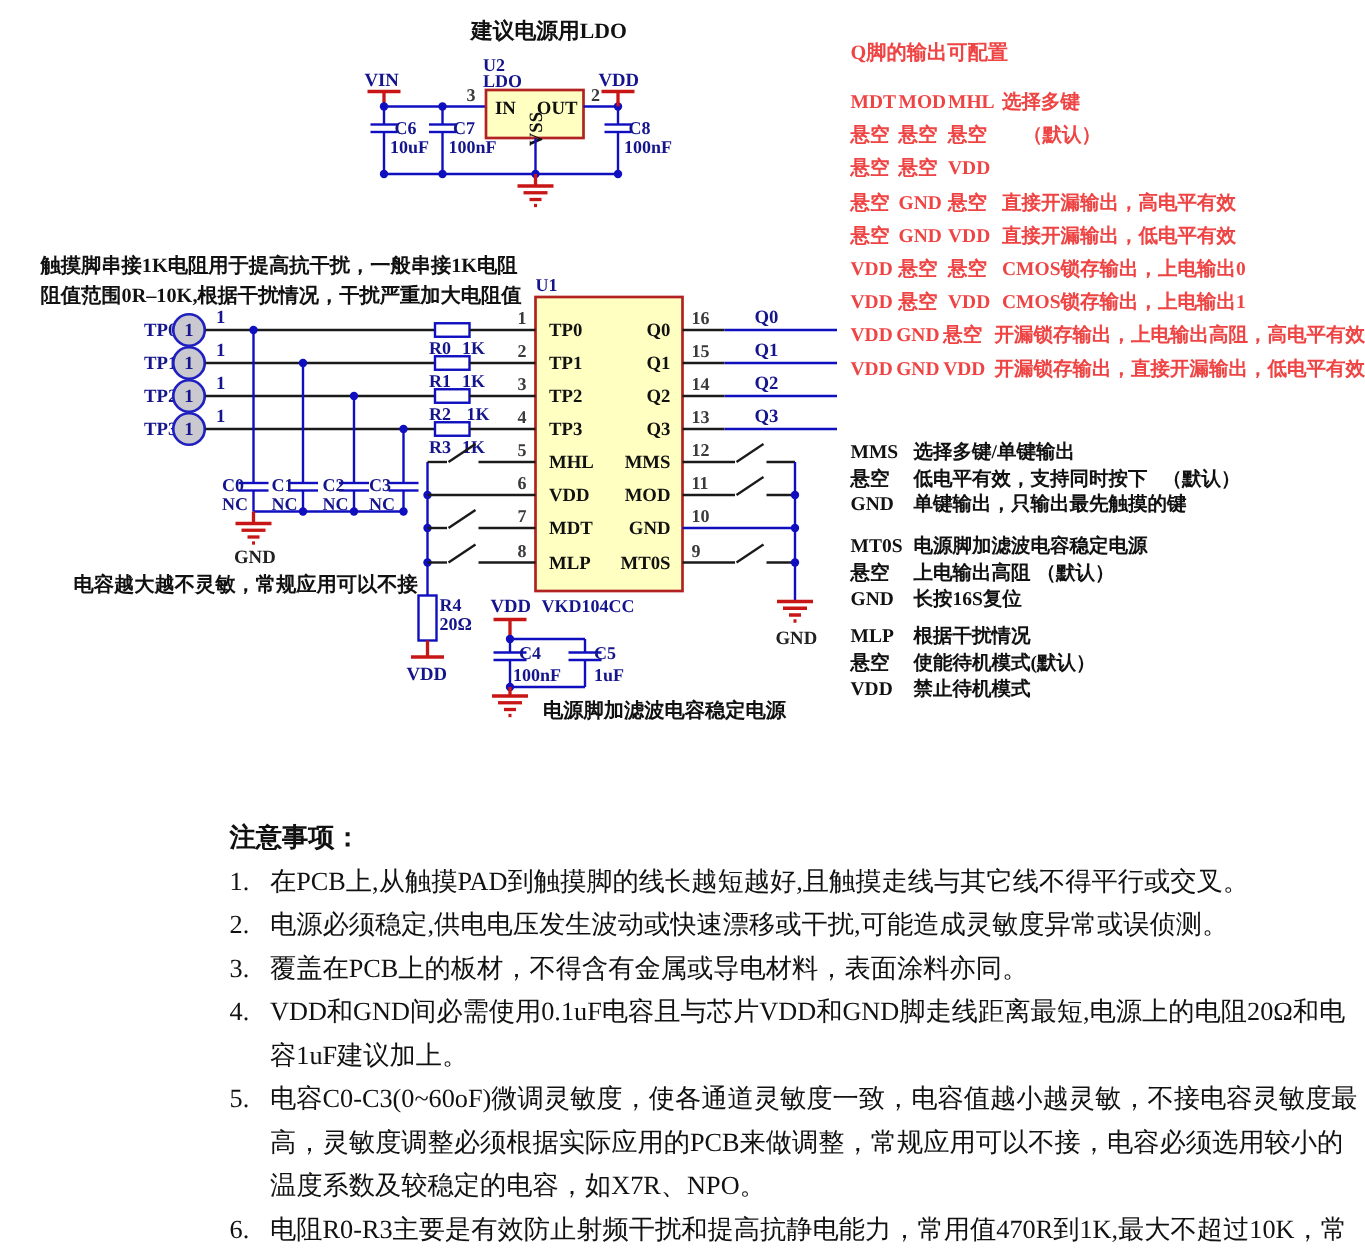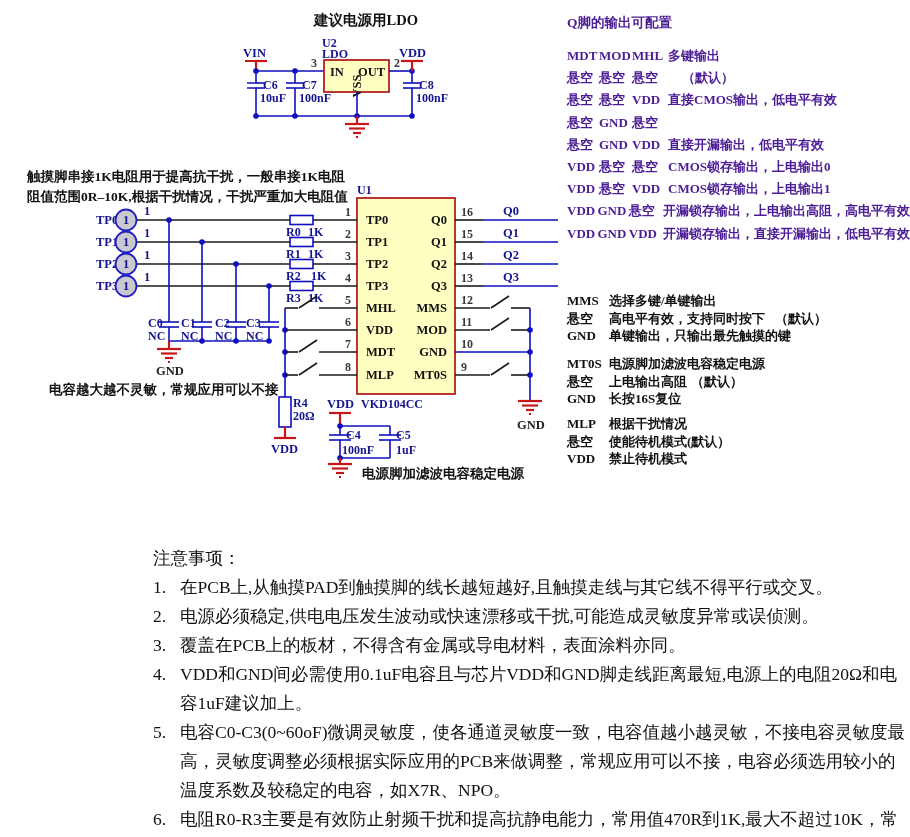--- a/index.html
+++ b/index.html
@@ -1,50 +1,50 @@
 <!DOCTYPE html>
 <html><head>
 <meta charset="utf-8">
 <style>
   html,body{margin:0;padding:0;background:#fff;}
   .stage{position:relative;width:910px;height:837px;background:#fff;overflow:hidden;
-         font-family:"Liberation Serif","DejaVu Serif",serif;color:#111;border-radius:32px;}
+         font-family:"Liberation Serif","DejaVu Serif",serif;color:#111;}
   .abs{position:absolute;}
   
   svg text{font-family:"Liberation Serif","DejaVu Serif",serif;}
   .t-ref{fill:#14148C;font-size:12px;font-weight:bold;}
   .t-net{fill:#14148C;font-size:12.5px;font-weight:bold;}
   .t-pinnum{fill:#3A3A3A;font-size:12px;font-weight:bold;}
   .t-pinname{fill:#111;font-size:12.5px;font-weight:bold;}
   .t-gnd{fill:#222;font-size:12.5px;font-weight:bold;}
   .t-title{fill:#111;font-size:14.5px;font-weight:bold;}
   .t-cn{fill:#111;font-size:13.5px;font-weight:bold;}
   .w-blu{stroke:#0F0FC0;stroke-width:1.6;fill:none;}
   .w-blk{stroke:#1a1a1a;stroke-width:1.6;fill:none;}
   .w-red{stroke:#C81616;stroke-width:2.2;fill:none;}
   .dot{fill:#0F0FC0;}
   .chipbox{fill:#FFFFC2;stroke:#B22222;stroke-width:1.8;}
   .rbody{fill:#fff;stroke:#0F0FC0;stroke-width:1.6;}
   .tpcirc{fill:#C9C9CF;stroke:#2020C0;stroke-width:1.8;}
   
   .note-blk{font-size:13.5px;font-weight:bold;line-height:20px;color:#111;}
   
-  .rightcol{left:567px;top:14px;width:343px;font-size:13px;font-weight:bold;color:#4c1d95;}
+  .rightcol{left:567px;top:26px;width:343px;font-size:13px;font-weight:bold;color:#ef4444;}
   .cfg-title{font-size:13.5px;margin:0 0 13px 0;}
   .cfg-row{display:flex;height:22.2px;line-height:22.2px;white-space:nowrap;}
   .cfg-c1{width:32px;}.cfg-c2{width:33px;}.cfg-c3{width:36px;}
   .cfg-note{margin-left:14px;}
   .sec{position:absolute;left:567px;width:343px;font-size:13px;font-weight:bold;}
   .sec-row{display:flex;height:17.5px;line-height:17.5px;white-space:nowrap;}
   .sec-key{width:42px;}
   .sec-note-mms{margin-left:10px;}
   .sec-note-mt0s{margin-left:4px;}
   
   .notes{left:153px;top:544px;width:757px;font-size:17.5px;line-height:29px;color:#111;}
-  .notes-title{margin:0;}
+  .notes-title{margin:0;font-weight:bold;}
   .note-item{padding-left:27px;text-indent:-27px;}
   .note-num{display:inline-block;width:27px;text-indent:0;}
 </style>
 </head>
 <body>
 
 <div class="stage">
 
   <svg class="abs" style="left:0;top:0;" width="565" height="520" viewBox="0 0 565 520">
 
@@ -379,38 +379,38 @@
   <div class="abs note-blk" style="left:49px;top:380px;">
     <div>电容越大越不灵敏，常规应用可以不接</div>
   </div>
 
   <div class="abs rightcol">
     <p class="cfg-title">Q脚的输出可配置</p>
     <div class="cfg-row">
       <span class="cfg-c1">MDT</span>
       <span class="cfg-c2">MOD</span>
       <span class="cfg-c3">MHL</span>
-      <span>多键输出</span>
+      <span>选择多键</span>
     </div>
     <div class="cfg-row">
       <span class="cfg-c1">悬空</span>
       <span class="cfg-c2">悬空</span>
       <span class="cfg-c3">悬空</span>
       <span class="cfg-note">（默认）</span>
     </div>
     <div class="cfg-row">
       <span class="cfg-c1">悬空</span>
       <span class="cfg-c2">悬空</span>
       <span class="cfg-c3">VDD</span>
-      <span>直接CMOS输出，低电平有效</span>
     </div>
     <div class="cfg-row">
       <span class="cfg-c1">悬空</span>
       <span class="cfg-c2">GND</span>
       <span class="cfg-c3">悬空</span>
+      <span>直接开漏输出，高电平有效</span>
     </div>
     <div class="cfg-row">
       <span class="cfg-c1">悬空</span>
       <span class="cfg-c2">GND</span>
       <span class="cfg-c3">VDD</span>
       <span>直接开漏输出，低电平有效</span>
     </div>
     <div class="cfg-row">
       <span class="cfg-c1">VDD</span>
       <span class="cfg-c2">悬空</span>
@@ -437,21 +437,21 @@
     </div>
   </div>
 
   <div class="sec" style="top:292px;">
     <div class="sec-row">
       <span class="sec-key">MMS</span>
       <span>选择多键/单键输出</span>
     </div>
     <div class="sec-row">
       <span class="sec-key">悬空</span>
-      <span>高电平有效，支持同时按下</span>
+      <span>低电平有效，支持同时按下</span>
       <span class="sec-note-mms">（默认）</span>
     </div>
     <div class="sec-row">
       <span class="sec-key">GND</span>
       <span>单键输出，只输出最先触摸的键</span>
     </div>
   </div>
 
   <div class="sec" style="top:355px;">
     <div class="sec-row">

